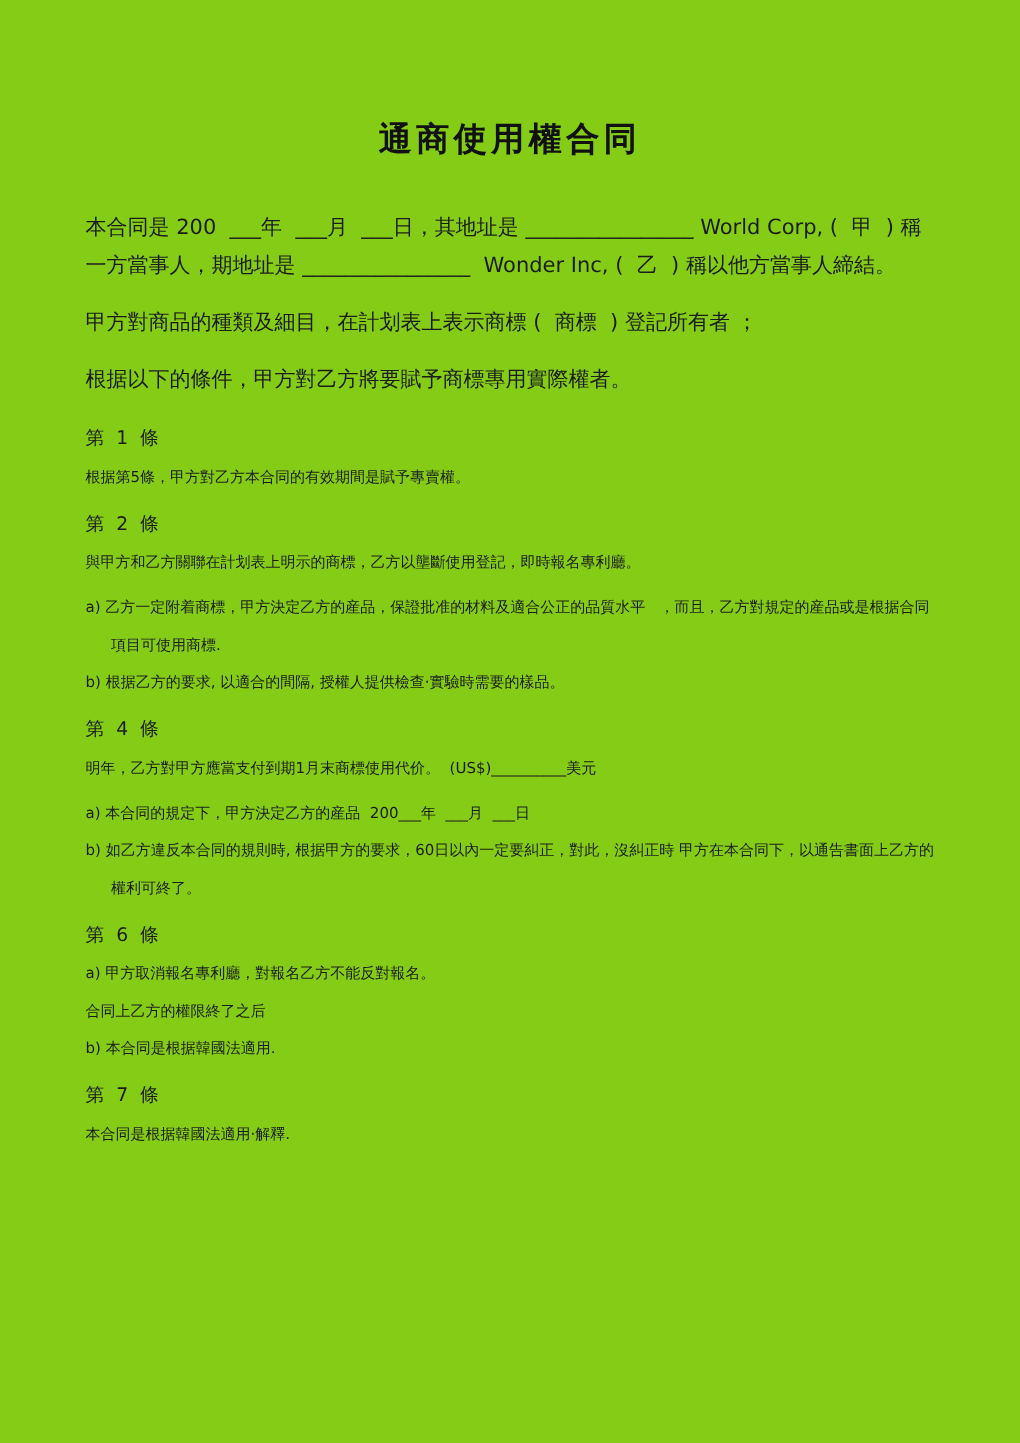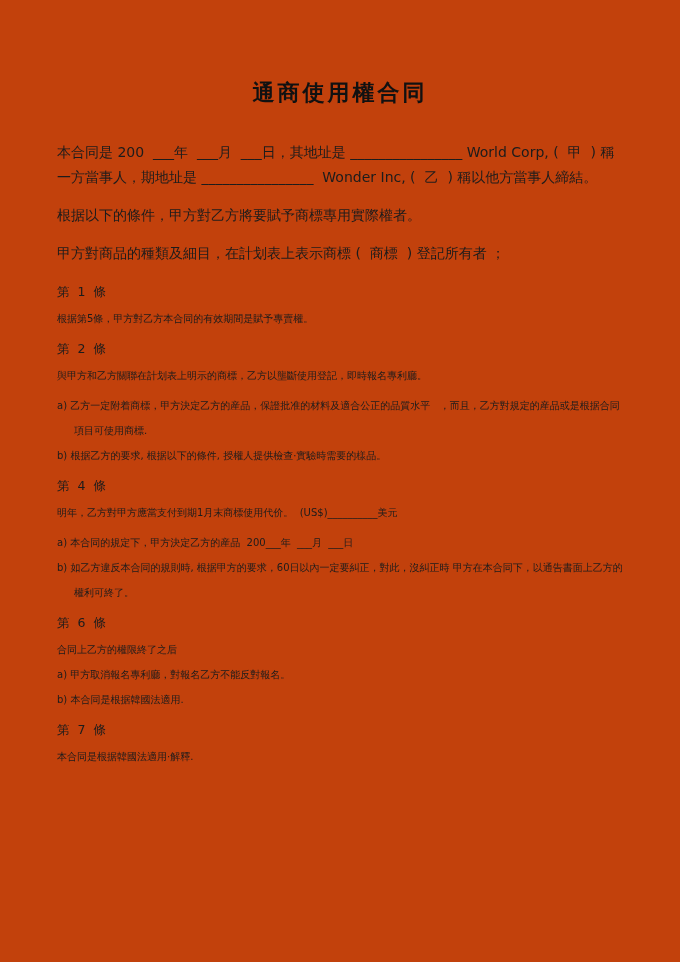--- a/index.html
+++ b/index.html
@@ -5,21 +5,21 @@
   html, body {
     margin: 0;
     padding: 0;
     background: #ffffff;
     font-family: "DejaVu Sans", "Liberation Sans", sans-serif;
   }
   .page {
     position: relative;
     width: 680px;
     height: 962px;
-    background: #c2410c;
+    background: #84cc16;
     color: #1c1c1c;
     box-sizing: border-box;
     padding: 78px 57px 20px 57px;
     overflow: hidden;
   }
   .title {
     font-size: 22px;
     font-weight: bold;
     text-align: center;
     letter-spacing: 3px;
@@ -56,54 +56,54 @@
 </style>
 </head>
 <body>
 
 <div class="page">
 
   <h1 class="title">通商使用權合同</h1>
 
   <p class="para">本合同是 200  ___年  ___月  ___日，其地址是 ________________ World Corp, (  甲  ) 稱一方當事人，期地址是 ________________  Wonder Inc, (  乙  ) 稱以他方當事人締結。</p>
 
+  <p class="para">甲方對商品的種類及細目，在計划表上表示商標 (  商標  ) 登記所有者 ；</p>
+
   <p class="para">根据以下的條件，甲方對乙方將要賦予商標專用實際權者。</p>
-
-  <p class="para">甲方對商品的種類及細目，在計划表上表示商標 (  商標  ) 登記所有者 ；</p>
 
 
   <section class="article">
     <div class="article-heading">第 1 條</div>
     <p class="article-line">根据第5條，甲方對乙方本合同的有效期間是賦予專賣權。</p>
   </section>
 
   <section class="article">
     <div class="article-heading">第 2 條</div>
     <p class="article-line">與甲方和乙方關聯在計划表上明示的商標，乙方以壟斷使用登記，即時報名專利廳。</p>
   </section>
 
   <section class="article">
     <p class="article-line hang">a) 乙方一定附着商標，甲方決定乙方的産品，保證批准的材料及適合公正的品質水平   ，而且，乙方對規定的産品或是根据合同項目可使用商標.</p>
-    <p class="article-line hang">b) 根据乙方的要求, 根据以下的條件, 授權人提供檢查·實驗時需要的樣品。</p>
+    <p class="article-line hang">b) 根据乙方的要求, 以適合的間隔, 授權人提供檢查·實驗時需要的樣品。</p>
   </section>
 
   <section class="article">
     <div class="article-heading">第 4 條</div>
     <p class="article-line">明年，乙方對甲方應當支付到期1月末商標使用代价。  (US$)__________美元</p>
   </section>
 
   <section class="article">
     <p class="article-line hang">a) 本合同的規定下，甲方決定乙方的産品  200___年  ___月  ___日</p>
     <p class="article-line hang">b) 如乙方違反本合同的規則時, 根据甲方的要求，60日以內一定要糾正，對此，沒糾正時 甲方在本合同下，以通告書面上乙方的權利可終了。</p>
   </section>
 
   <section class="article">
     <div class="article-heading">第 6 條</div>
+    <p class="article-line hang">a) 甲方取消報名專利廳，對報名乙方不能反對報名。</p>
     <p class="article-line">合同上乙方的權限終了之后</p>
-    <p class="article-line hang">a) 甲方取消報名專利廳，對報名乙方不能反對報名。</p>
     <p class="article-line hang">b) 本合同是根据韓國法適用.</p>
   </section>
 
   <section class="article">
     <div class="article-heading">第 7 條</div>
     <p class="article-line">本合同是根据韓國法適用·解釋.</p>
   </section>
 
 </div>
 

